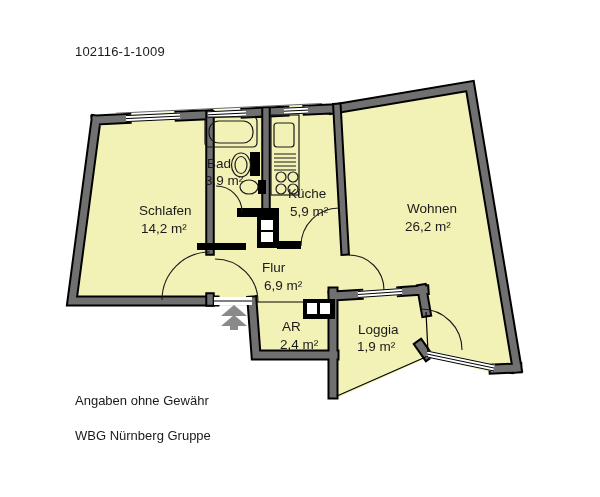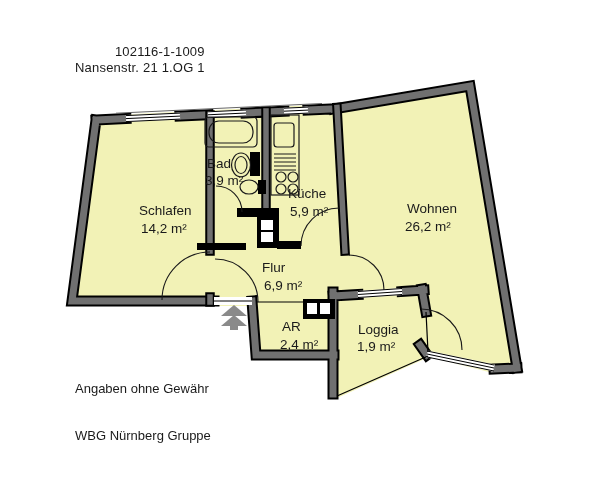--- a/index.html
+++ b/index.html
@@ -4,23 +4,23 @@
 <style>
   html,body{margin:0;padding:0;}
   body{
     width:600px;height:497px;overflow:hidden;position:relative;
     background:#ffffff;
     font-family:"Liberation Sans", sans-serif;
     color:#1a1a1a;
   }
   .hdr{
     position:absolute;left:75px;top:44px;
-    font-size:13px;line-height:15.5px;letter-spacing:0.2px;text-align:right;
+    font-size:13px;line-height:15.5px;letter-spacing:0.2px;
   }
-  .ftr-line1{position:absolute;left:75px;top:381px;font-size:13px;text-align:right;}
+  .ftr-line1{position:absolute;left:75px;top:393px;font-size:13px;text-align:right;}
   .ftr-line2{position:absolute;left:75px;top:428px;font-size:13px;}
   #plan{position:absolute;left:0;top:0;}
   
   .wb{stroke:#000;fill:none;stroke-linecap:square;}
   .wg{stroke:#707070;fill:none;stroke-linecap:square;}
   .ext-b{stroke-width:11px;}
   .ext-g{stroke-width:7px;}
   .int-b{stroke-width:9.5px;}
   .int-g{stroke-width:5.5px;}
   .win-white{stroke:#ffffff;stroke-width:7px;fill:none;}
@@ -28,21 +28,20 @@
   .thin{stroke:#000;stroke-width:1.2px;fill:none;}
   .arc{stroke:#1a1a1a;stroke-width:1.1px;fill:none;}
   .fix{stroke:#1a1a1a;stroke-width:1.2px;fill:none;}
   .roomtext{font-family:"Liberation Sans", sans-serif;font-size:13.5px;fill:#1a1a1a;}
 </style>
 </head>
 <body>
 
 <div class="hdr">
   <div>102116-1-1009</div>
-  <div>Nansenstr. 21 1.OG 1</div>
 </div>
 
 <svg id="plan" width="600" height="497" viewBox="0 0 600 497" xmlns="http://www.w3.org/2000/svg">
 
   <polygon points="93,116 334,104 472,84 519,370 493,373 429,357 337,398 330,396 330,360 255,360 251,306 70,306" fill="#F2F2B6"></polygon>
 
   <path class="wb ext-b" d="
     M96 120 L72 301 L214 301
     M252 301 L256 355 L334 355
     M333 292 L333 394

